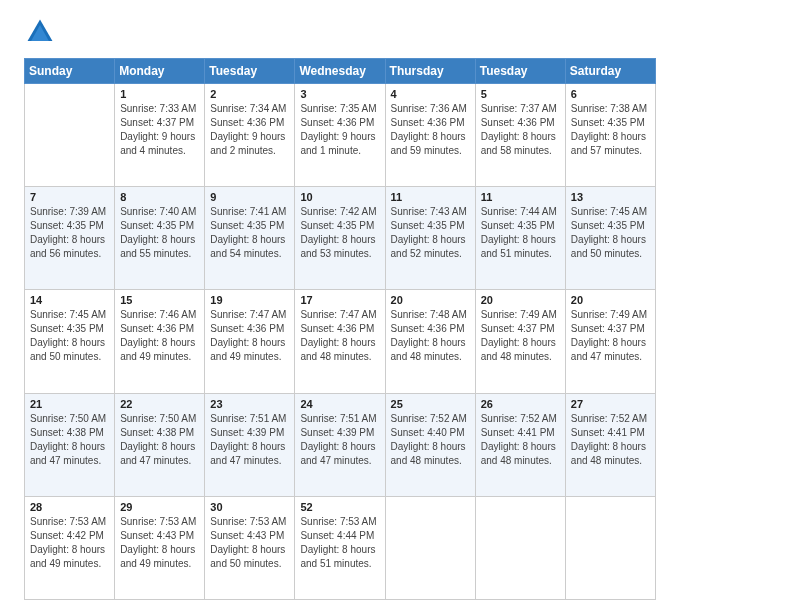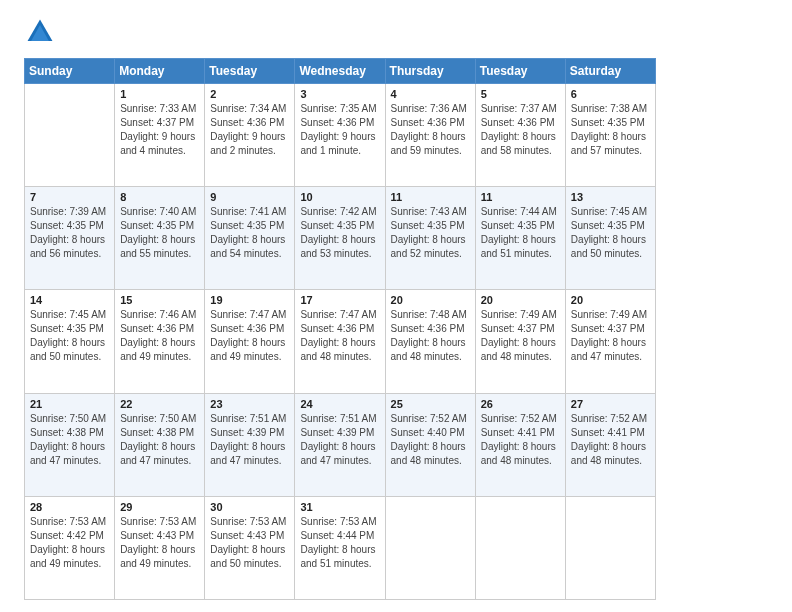--- a/index.html
+++ b/index.html
@@ -267,21 +267,21 @@
           </td>
           <td>
             <span class="day-number">29</span>
             <div class="day-info">Sunrise: 7:53 AM<br>Sunset: 4:43 PM<br>Daylight: 8 hours and 49 minutes.</div>
           </td>
           <td>
             <span class="day-number">30</span>
             <div class="day-info">Sunrise: 7:53 AM<br>Sunset: 4:43 PM<br>Daylight: 8 hours and 50 minutes.</div>
           </td>
           <td>
-            <span class="day-number">31</span>
+            <span class="day-number">52</span>
             <div class="day-info">Sunrise: 7:53 AM<br>Sunset: 4:44 PM<br>Daylight: 8 hours and 51 minutes.</div>
           </td>
           <td class="empty-cell"></td>
           <td class="empty-cell"></td>
           <td class="empty-cell"></td>
         </tr>
       </tbody>
   </table>
 </div>
 

